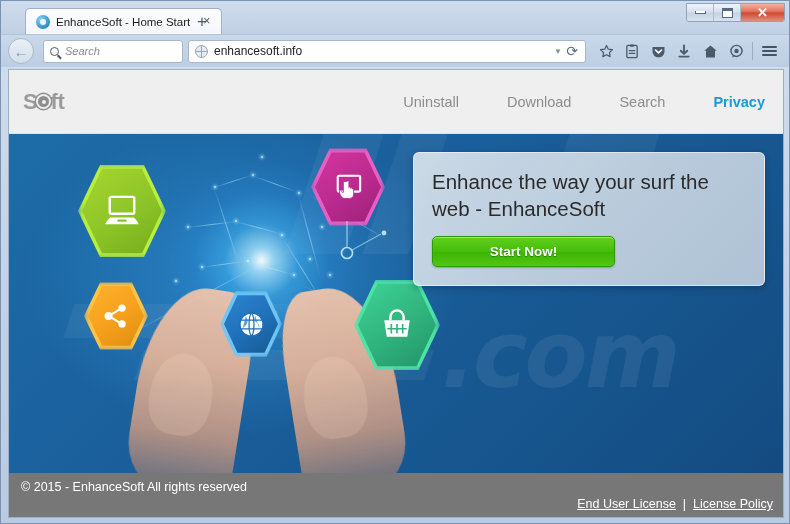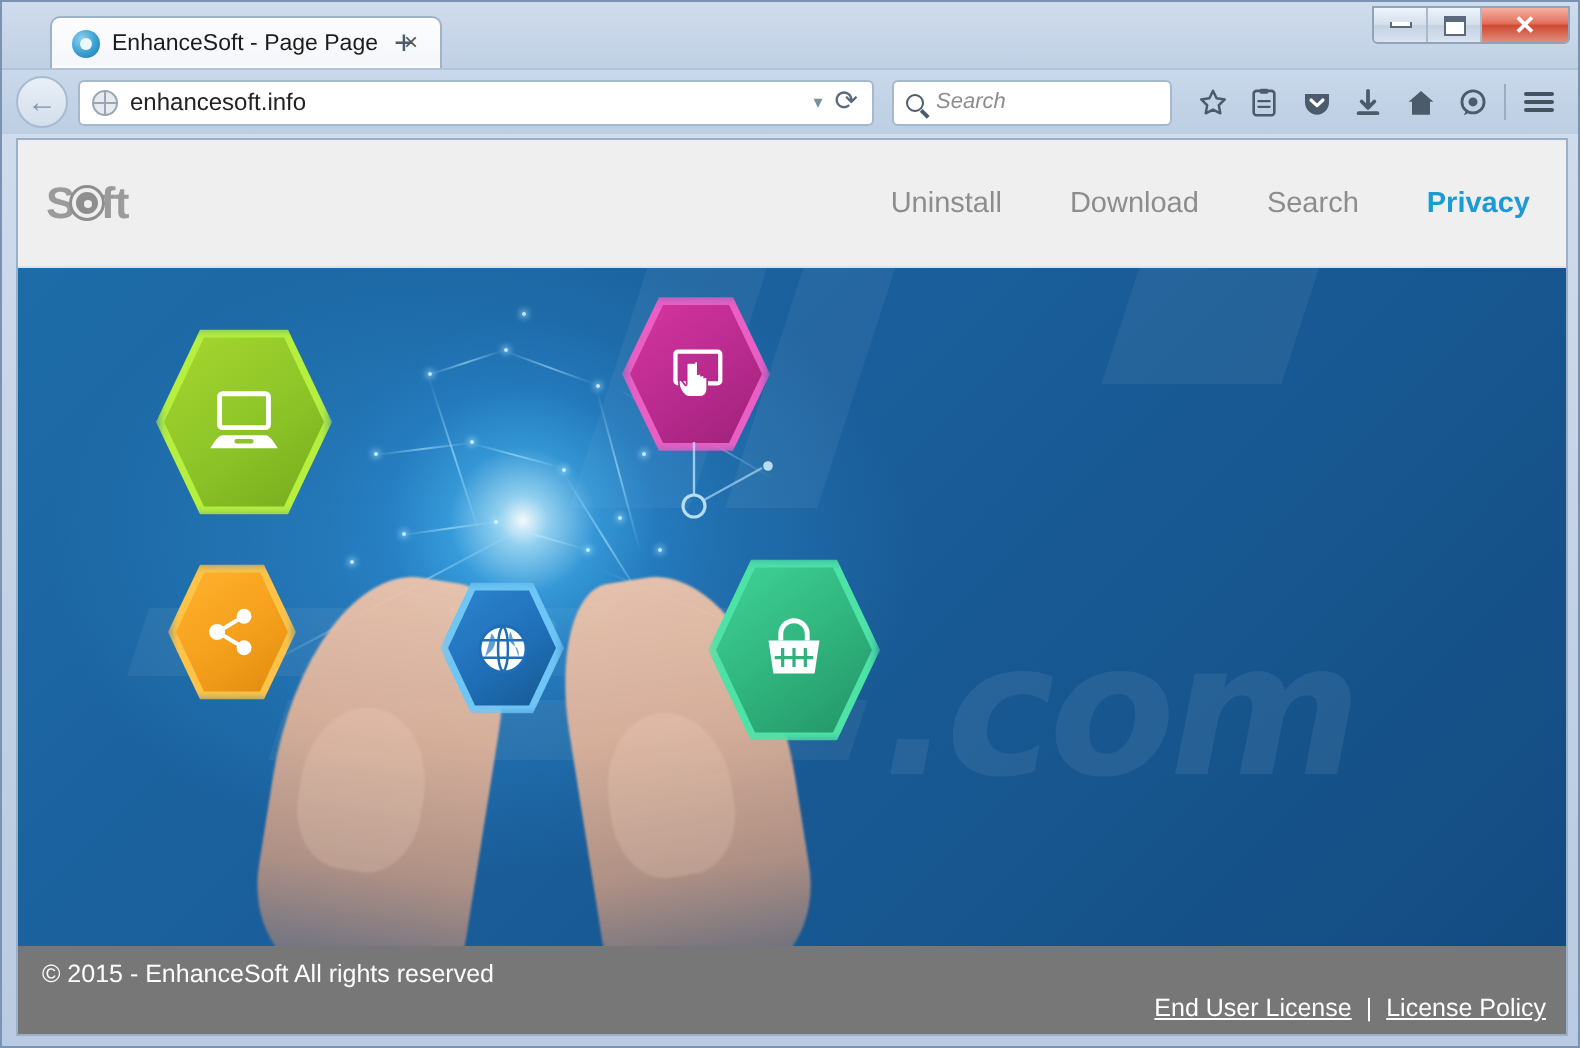--- a/index.html
+++ b/index.html
@@ -190,21 +190,21 @@
   .logo-gear {
     width: 11px; height: 11px; border-radius: 50%;
     background: #8e8e8e; display: inline-block;
     position: relative; margin: 0 1px; align-self: center;
     box-shadow: 0 0 0 2px #efefef, 0 0 0 3.5px #8e8e8e;
   }
   .logo-gear::before {
     content: ""; position: absolute; left: 3.5px; top: 3.5px;
     width: 4px; height: 4px; border-radius: 50%; background: #efefef;
   }
-  #sitenav { margin-left: auto; display: flex; align-items: center; gap: 34px; }
+  #sitenav { margin-left: auto; display: flex; align-items: center; gap: 48px; }
   .navitem {
     font-size: 14.5px; color: #8d8d8d; cursor: pointer; white-space: nowrap;
   }
   .navitem.active { color: #1b9ad6; font-weight: bold; }
 
   
   #hero {
     position: relative;
     height: 340px;
     background:
@@ -328,51 +328,51 @@
 </style>
 </head>
 <body>
 
 <div id="window">
 
   <div id="tabstrip">
 
     <div class="tab">
       <span class="tab-favicon"></span>
-      <span class="tab-title">EnhanceSoft - Page Page</span>
+      <span class="tab-title">EnhanceSoft - Home Start</span>
       <span class="tab-close">×</span>
     </div>
 
     <div id="newtab">+</div>
 
     <div id="wincontrols">
       <div class="wbtn">
         <span class="glyph-min"></span>
       </div>
       <div class="wbtn">
         <span class="glyph-max"></span>
       </div>
       <div class="wbtn" id="btn-close">✕</div>
     </div>
   </div>
 
   <div id="navbar">
 
     <div id="backbtn">←</div>
+
+    <div id="searchbox">
+      <span class="search-mag"></span>
+      <span id="searchph">Search</span>
+    </div>
 
     <div id="urlbox">
       <span class="globe-icon"></span>
       <span id="urltext">enhancesoft.info</span>
       <span class="url-drop">▾</span>
       <span class="url-reload">⟳</span>
-    </div>
-
-    <div id="searchbox">
-      <span class="search-mag"></span>
-      <span id="searchph">Search</span>
     </div>
 
     <div id="toolicons">
 
       <div class="ticon">
         <svg width="15" height="15" viewBox="0 0 16 16">
             <path d="M8 1.5l1.9 4 4.4.6-3.2 3.1.8 4.3L8 11.5l-3.9 2L4.9 9.2 1.7 6.1l4.4-.6z" fill="none" stroke="#4b5b6b" stroke-width="1.3" stroke-linejoin="round"></path>
           </svg>
       </div>
 
@@ -535,20 +535,24 @@
 
       <div class="hex-glow" style="left:345px;top:144px;width:86px;height:94px;background:#4de2a6;"></div>
       <div class="hex" style="left:349px;top:148px;width:78px;height:86px;background:linear-gradient(145deg,#3fd498 0%,#2fb27c 55%,#229367 100%);">
         <svg width="34" height="34" viewBox="0 0 36 36">
             <path d="M11 13V9.5a7 7 0 0114 0V13" fill="none" stroke="#fff" stroke-width="2.6"></path>
             <path d="M4.5 13h27l-2.6 17.5H7.1z" fill="#fff"></path>
             <path d="M12 17v10M18 17v10M24 17v10M7.8 22h20.4" stroke="#2fb27c" stroke-width="1.7"></path>
           </svg>
       </div>
 
+      <div id="herocard">
+        <div id="heroheading">Enhance the way your surf the web - EnhanceSoft</div>
+        <div id="startbtn">Start Now!</div>
+      </div>
     </div>
 
     <div id="whitearea"></div>
 
     <div id="sitefooter">
       <span id="copyright">© 2015 - EnhanceSoft All rights reserved</span>
       <span id="footerlinks">
         <a>End User License</a>
         <span class="fsep">|</span>
         <a>License Policy</a>

